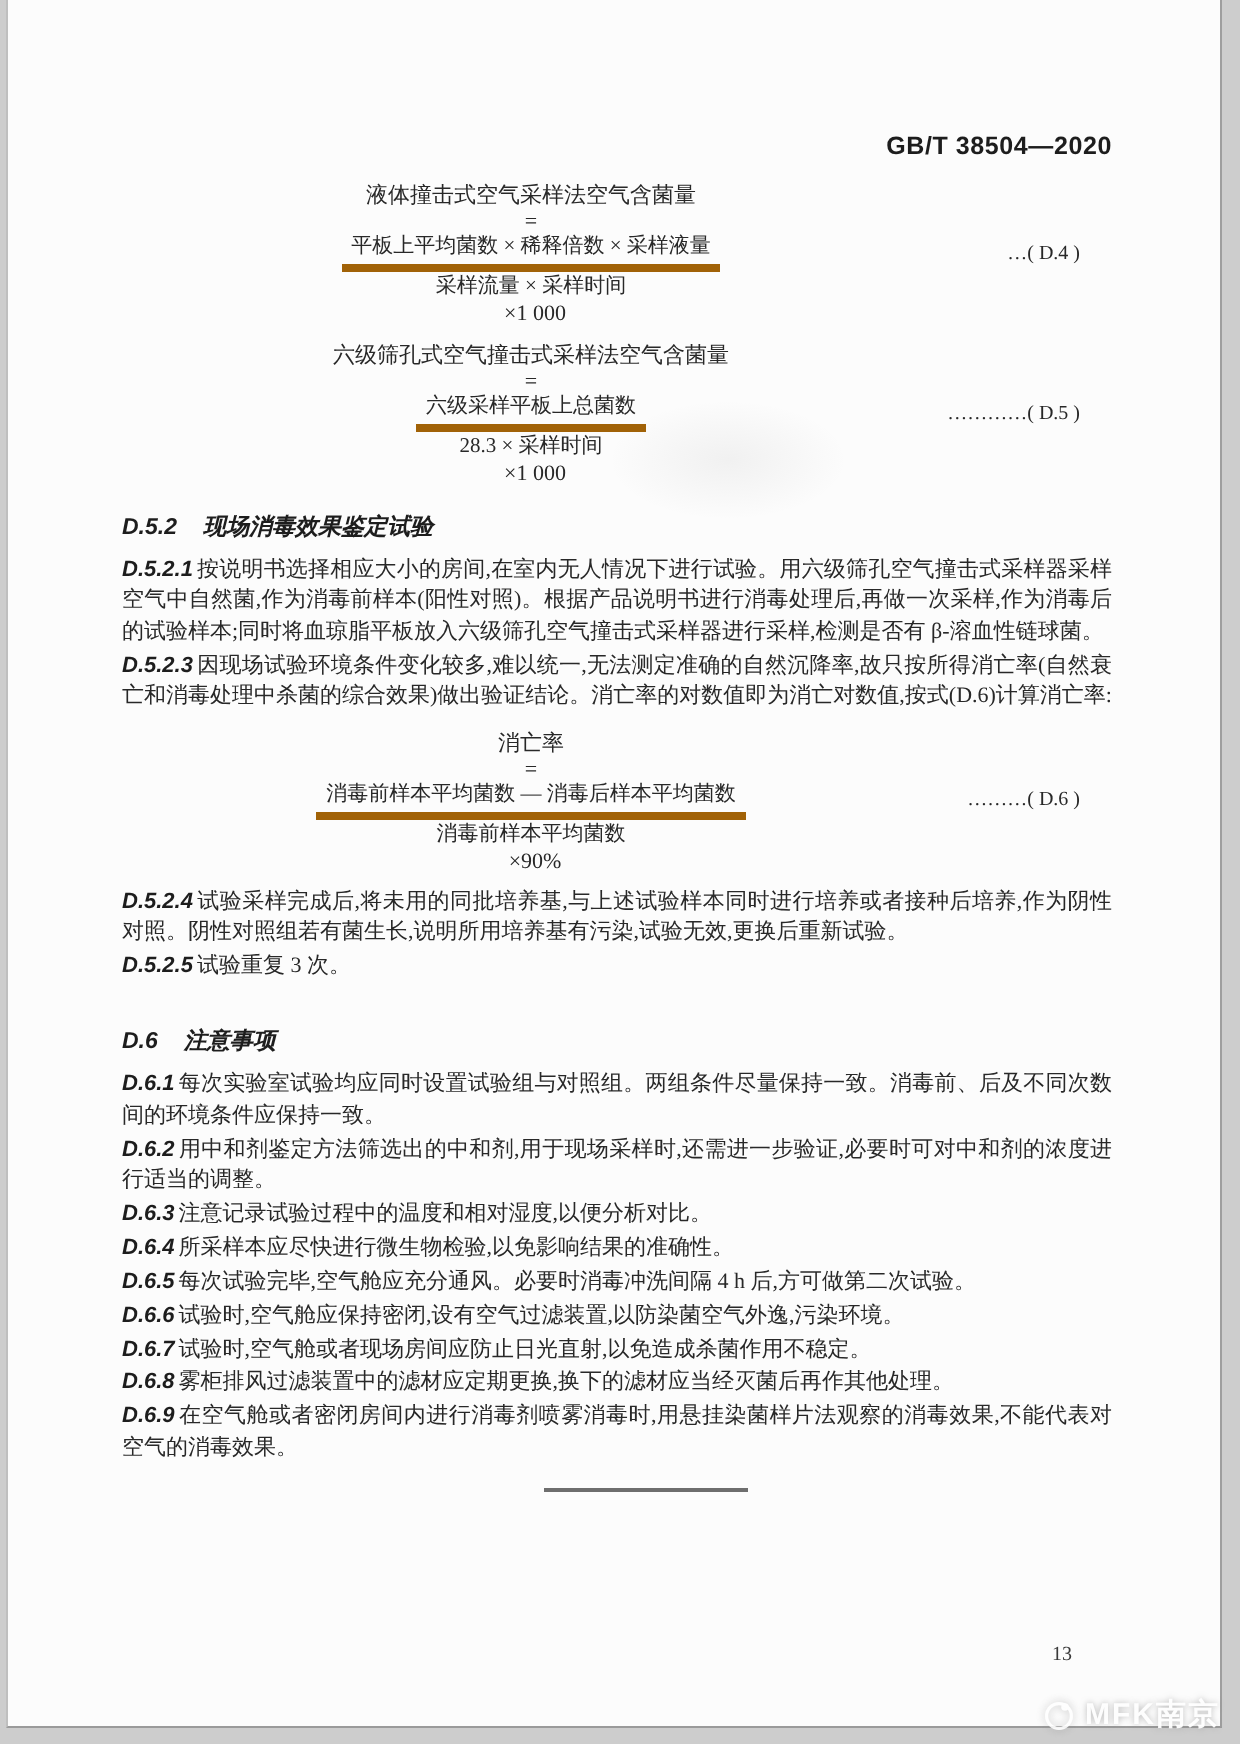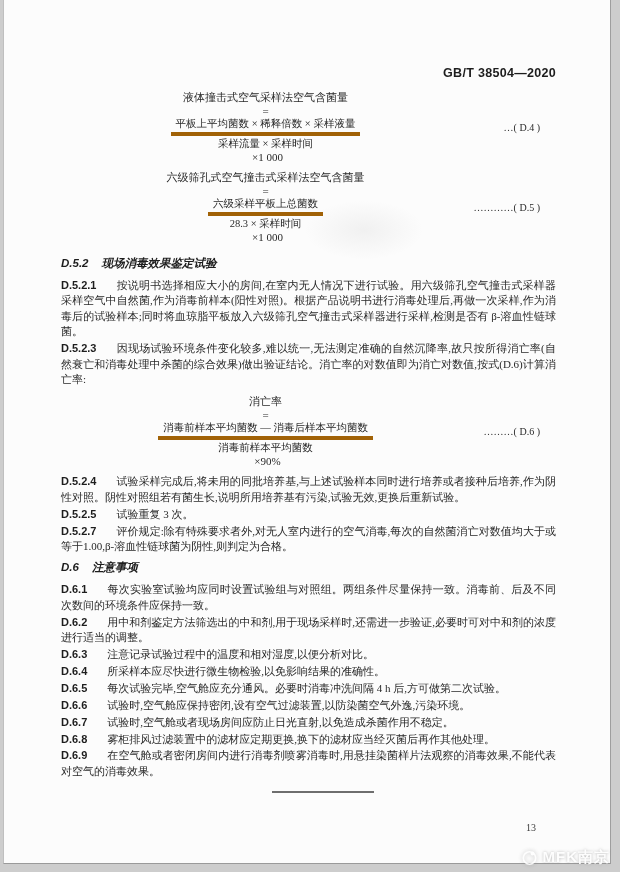--- a/index.html
+++ b/index.html
@@ -43,28 +43,28 @@
   .f-mult { margin-left:4px; white-space:nowrap; }
   .f-label {
     position:absolute; right:16px; top:50%; transform:translateY(-50%);
     font-size:10px; white-space:nowrap;text-align:center;
   }
   .sec-heading {
     font-family:"Liberation Sans",sans-serif; font-weight:bold;
     font-size:11.5px; color:#1d1d1d; margin:13px 0 7px;font-style:italic;
   }
   .sec-heading .sec-num { margin-right:13px; }
-  .d6-heading { margin-top:6px; }
+  .d6-heading { margin-top:22px; }
   .para {
     font-size:11px; line-height:15.4px; text-align:justify;
     margin:1.5px 0; color:#282828;
   }
   .p-num {
     font-family:"Liberation Sans",sans-serif; font-weight:bold;
-    color:#1d1d1d; margin-right:20px;
+    color:#1d1d1d; margin-right:2px;font-style:italic;
   }
   .end-line {
     width:102px; border-top:2px solid #6e6e6e; height:0;
     margin:12px 0 0 211px;
   }
   .page-num {
     position:absolute; right:74px; bottom:30px;
     font-size:10px; color:#3a3a3a;
   }
   .watermark {
@@ -130,21 +130,20 @@
       </span>
       <span class="f-mult">×90%</span>
       <span class="f-label"><span>………</span><span>( D.6 )</span></span>
     </div>
 
     <p class="para"><span class="p-num">D.5.2.4</span><span>试验采样完成后,将未用的同批培养基,与上述试验样本同时进行培养或者接种后培养,作为阴性对照。阴性对照组若有菌生长,说明所用培养基有污染,试验无效,更换后重新试验。</span></p>
 
     <p class="para"><span class="p-num">D.5.2.5</span><span>试验重复 3 次。</span></p>
 
 
-    <p class="para"><span class="p-num">D.5.2.7</span><span>评价规定:除有特殊要求者外,对无人室内进行的空气消毒,每次的自然菌消亡对数值均大于或等于1.00,β-溶血性链球菌为阴性,则判定为合格。</span></p>
 
     <div class="sec-heading d6-heading">
       <span class="sec-num">D.6</span><span class="sec-title">注意事项</span>
     </div>
 
     <p class="para"><span class="p-num">D.6.1</span><span>每次实验室试验均应同时设置试验组与对照组。两组条件尽量保持一致。消毒前、后及不同次数间的环境条件应保持一致。</span></p>
 
     <p class="para"><span class="p-num">D.6.2</span><span>用中和剂鉴定方法筛选出的中和剂,用于现场采样时,还需进一步验证,必要时可对中和剂的浓度进行适当的调整。</span></p>
 
     <p class="para"><span class="p-num">D.6.3</span><span>注意记录试验过程中的温度和相对湿度,以便分析对比。</span></p>

